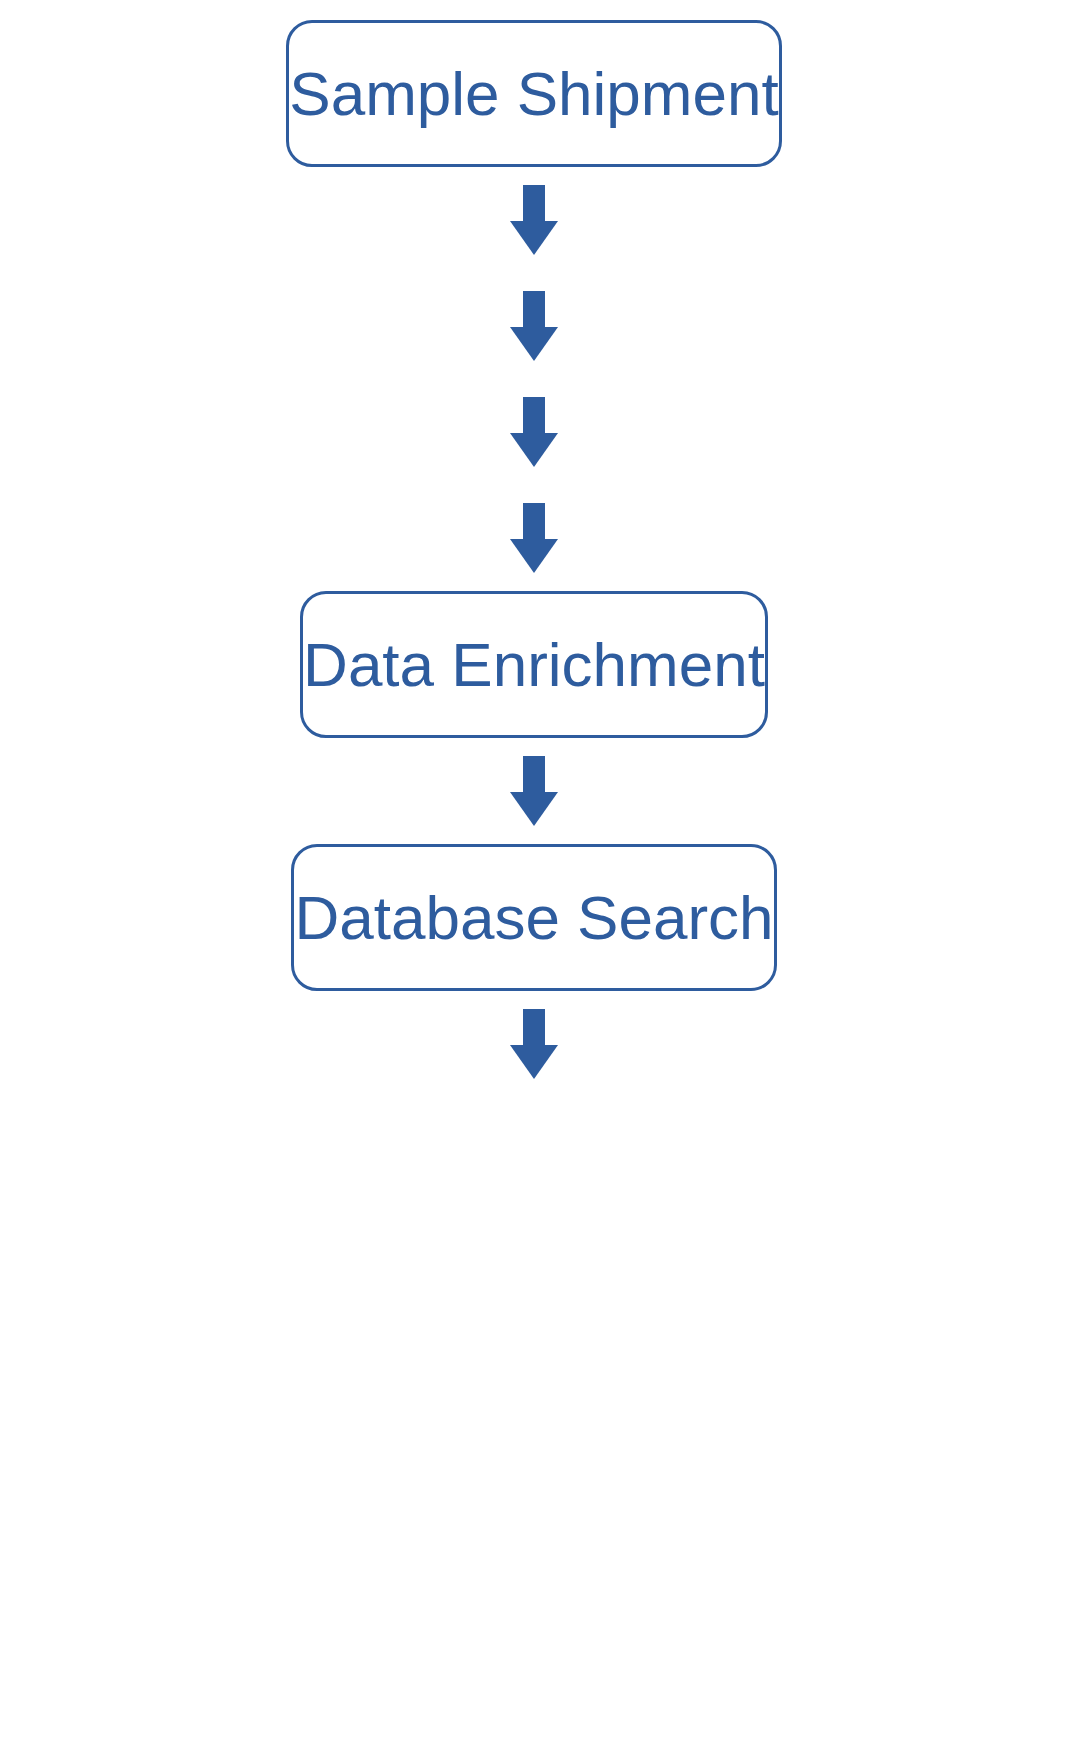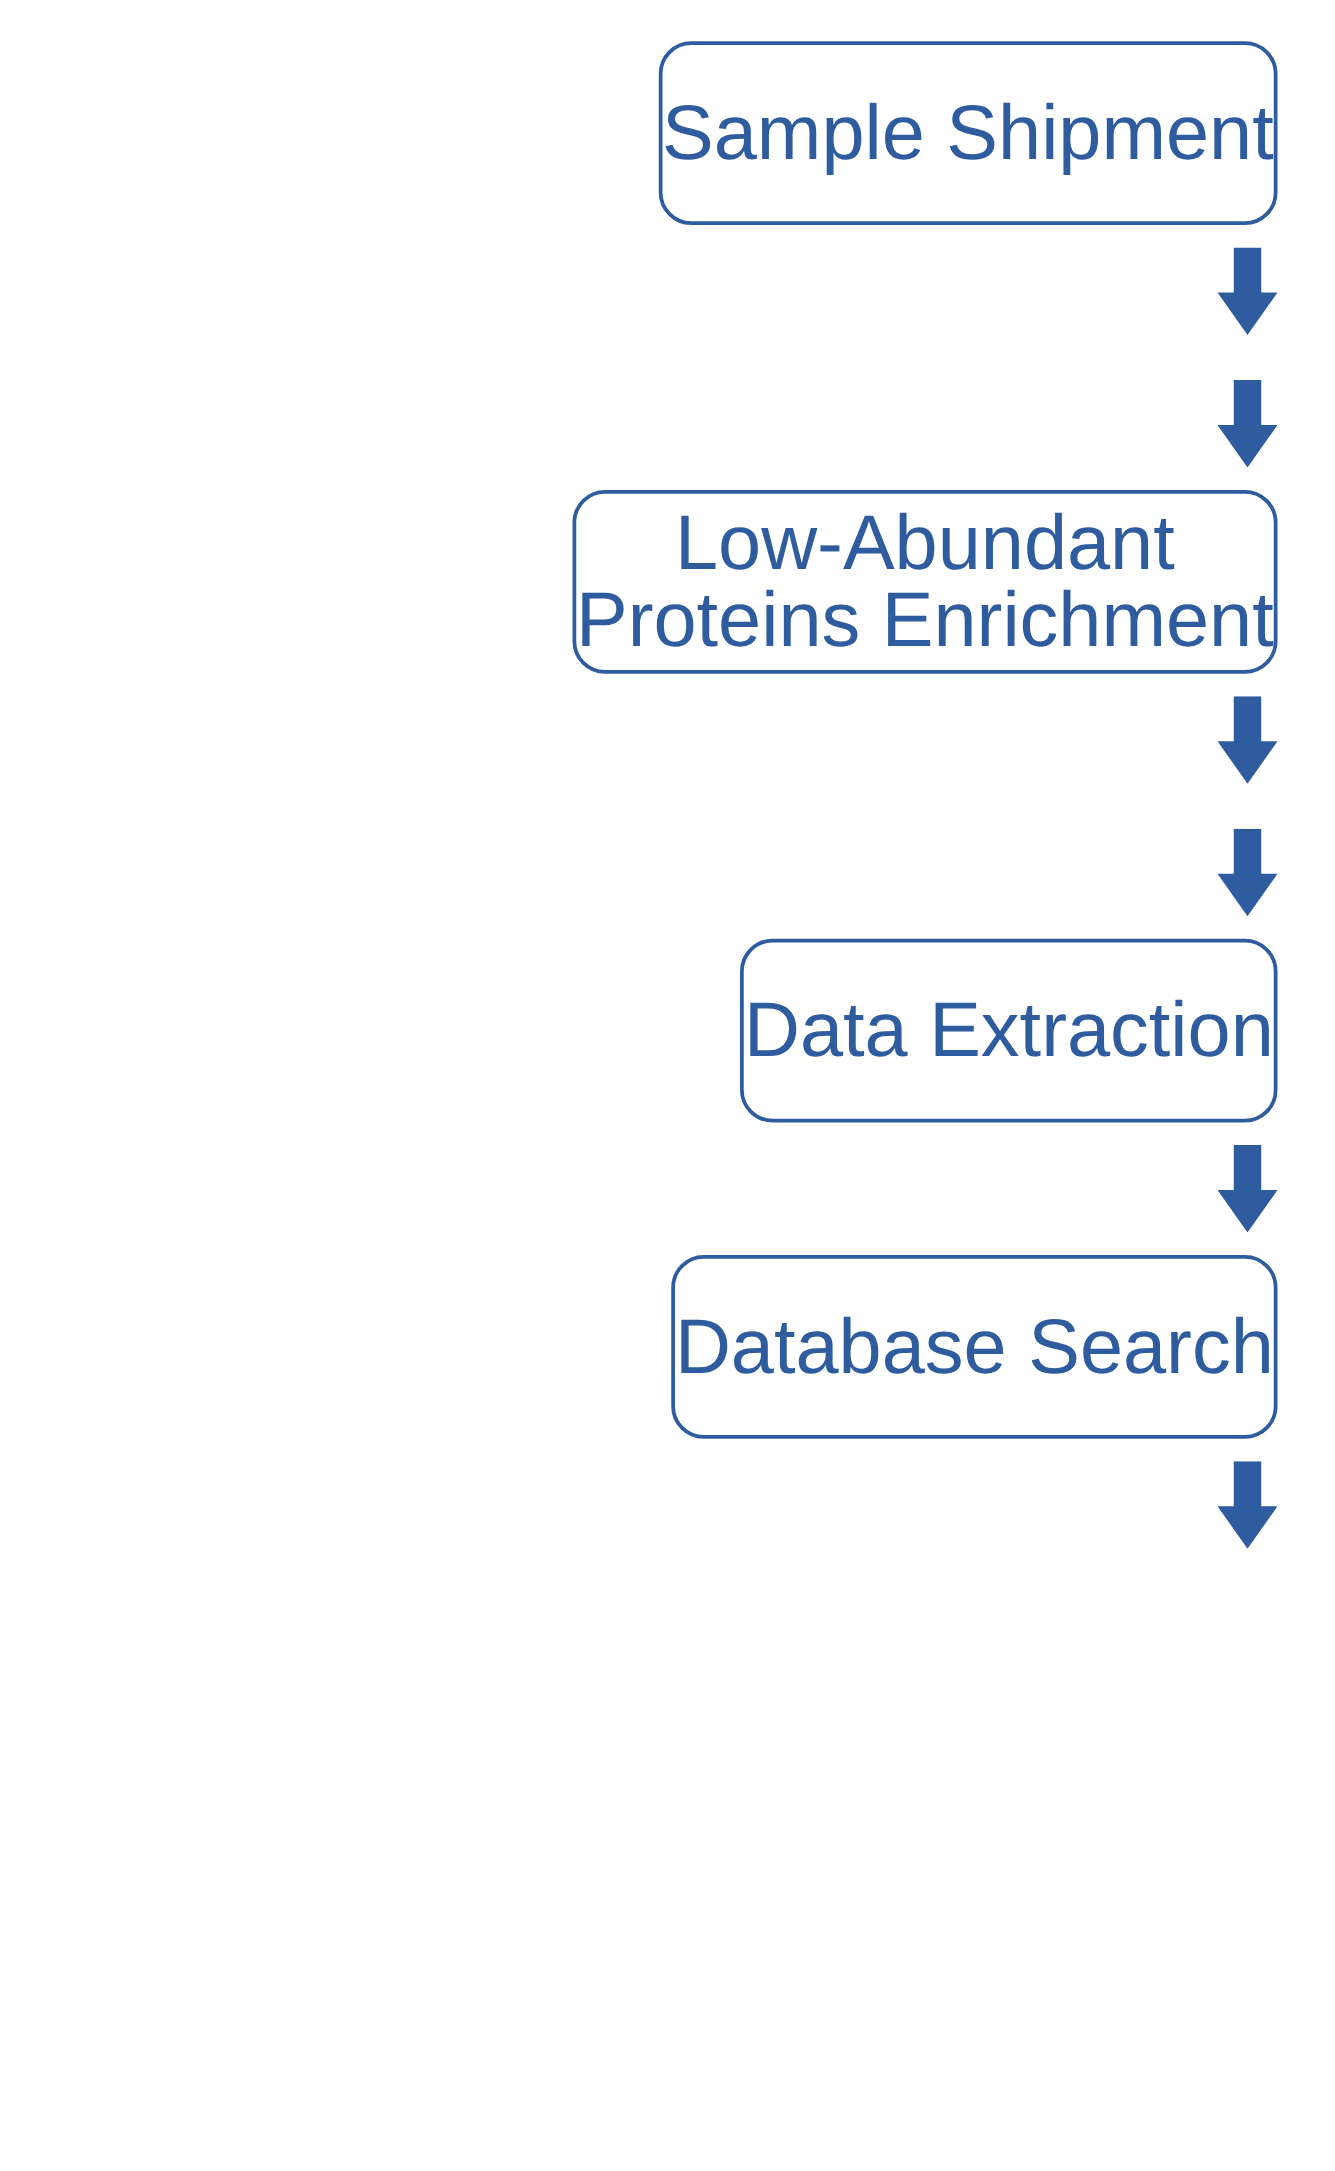--- a/index.html
+++ b/index.html
@@ -14,24 +14,24 @@
   }
   body {
     width: 1068px;
     height: 1737px;
     font-family: "Liberation Sans", "DejaVu Sans", sans-serif;
     overflow: hidden;
   }
   .flowchart {
     width: 976px;
     margin: 0 auto;
-    padding-top: 33px;
+    padding-top: 20px;
     display: flex;
     flex-direction: column;
-    align-items: flex-end;
+    align-items: center;
   }
   .step-box {
     height: 147px;
     border: 3px solid var(--accent);
     border-radius: 26px;
     background: var(--bg);
     display: flex;
     align-items: center;
     justify-content: center;
   }
@@ -71,42 +71,38 @@
   </div>
 
 
   <div class="arrow-wrap">
     <svg width="48" height="70" viewBox="0 0 48 70">
       <rect x="13" y="0" width="22" height="38" fill="currentColor"></rect>
       <polygon points="0,36 48,36 24,70" fill="currentColor"></polygon>
     </svg>
   </div>
 
-  <div class="step-box">
-    <span class="step-label">Low-Abundant
-Proteins Enrichment</span>
-  </div>
 
   <div class="arrow-wrap">
     <svg width="48" height="70" viewBox="0 0 48 70">
       <rect x="13" y="0" width="22" height="38" fill="currentColor"></rect>
       <polygon points="0,36 48,36 24,70" fill="currentColor"></polygon>
     </svg>
   </div>
 
 
   <div class="arrow-wrap">
     <svg width="48" height="70" viewBox="0 0 48 70">
       <rect x="13" y="0" width="22" height="38" fill="currentColor"></rect>
       <polygon points="0,36 48,36 24,70" fill="currentColor"></polygon>
     </svg>
   </div>
 
   <div class="step-box">
-    <span class="step-label">Data Extraction</span>
+    <span class="step-label">Data Enrichment</span>
   </div>
 
   <div class="arrow-wrap">
     <svg width="48" height="70" viewBox="0 0 48 70">
       <rect x="13" y="0" width="22" height="38" fill="currentColor"></rect>
       <polygon points="0,36 48,36 24,70" fill="currentColor"></polygon>
     </svg>
   </div>
 
   <div class="step-box">

